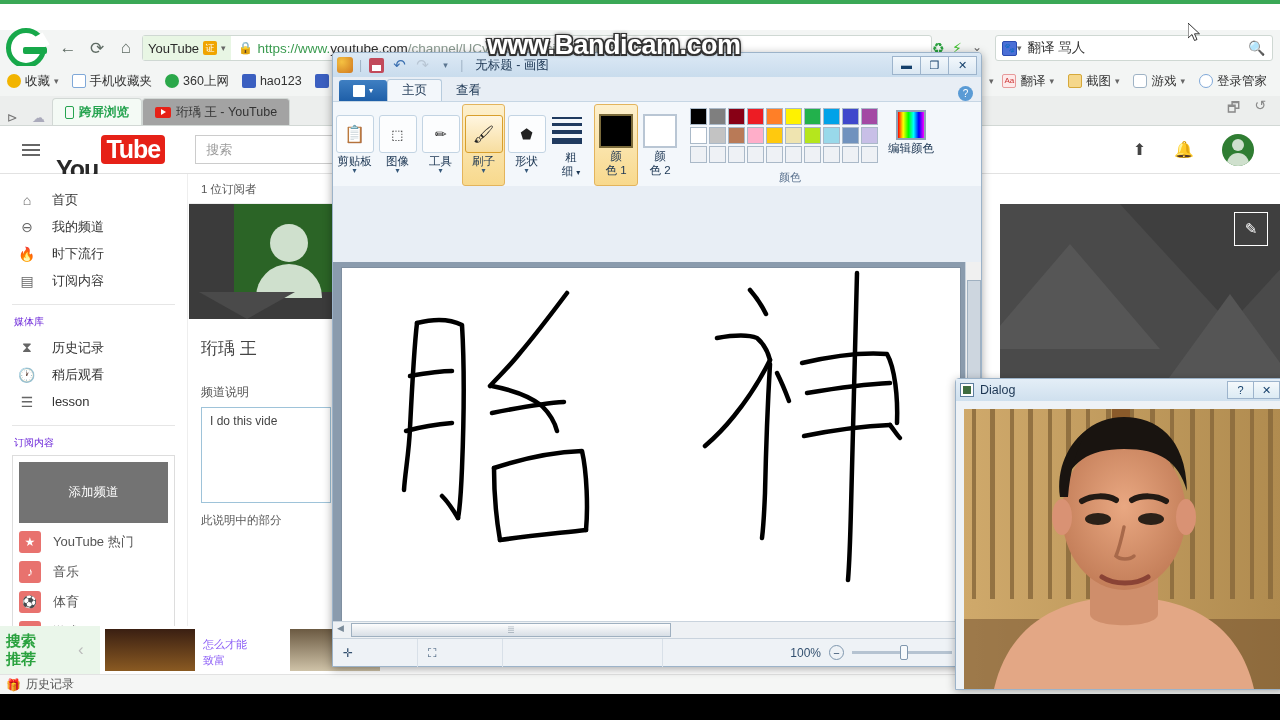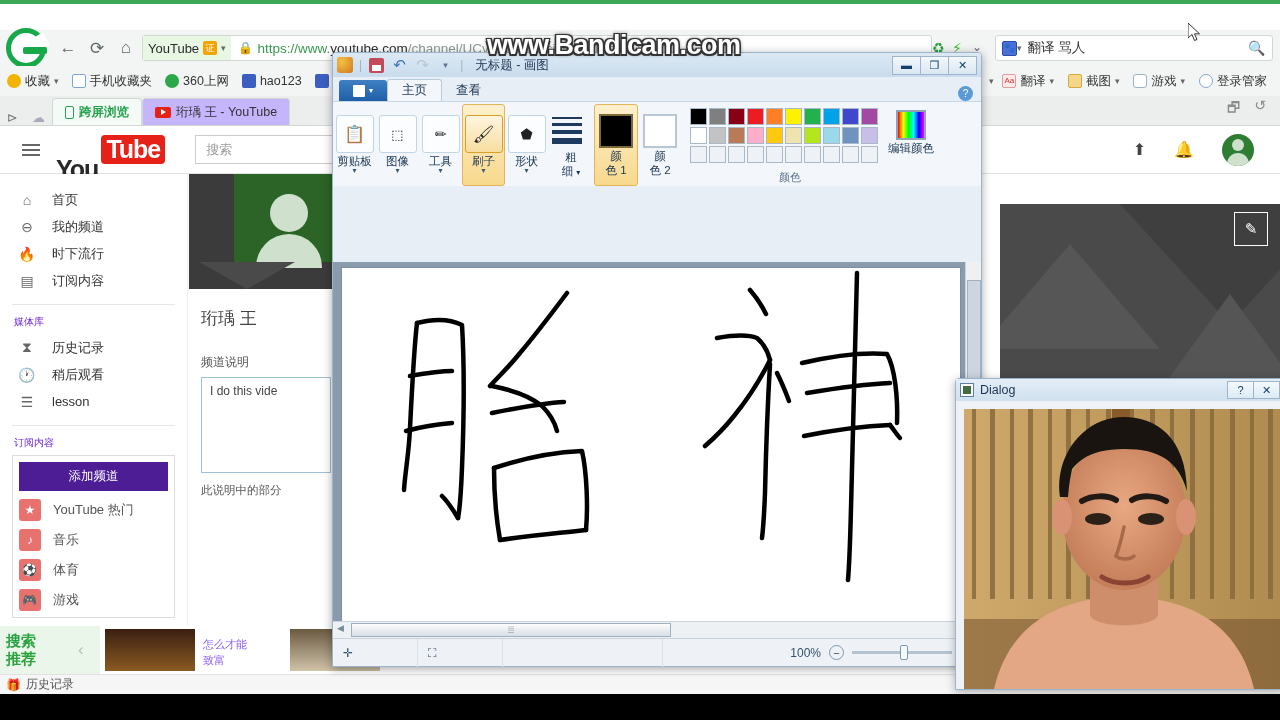--- a/index.html
+++ b/index.html
@@ -43,21 +43,21 @@
            display:flex; align-items:center; gap:3px; padding-left:2px; }
   .bm { display:flex; align-items:center; gap:4px; padding:2px 5px; font-size:12.5px; color:#333; white-space:nowrap;}
   .bmi { width:14px;height:14px; display:inline-block; border-radius:2px;}
   .caretd { font-size:9px; color:#666; }
 
   
   .tabbar { position:absolute; left:0; top:92px; width:1280px; height:30px; background:#eceeed;
             border-bottom:1px solid #d2d8d5; display:flex; align-items:flex-end; }
   .tab { height:27px; display:flex; align-items:center; gap:5px; padding:0 12px; font-size:12.5px;
          border:1px solid #d2d8d5; border-bottom:none; border-radius:4px 4px 0 0; background:#e2e6e4; color:#333;}
-  .tab.active { background:#c4b5fd; }
+  .tab.active { background:#a3a3a3; }
   .tab.green { background:#f4faf5; color:#25a34f; font-weight:bold;}
   .ytico { width:16px;height:11px;background:#e62117;border-radius:2px; position:relative;}
   .ytico:after{content:"";position:absolute;left:6px;top:2.5px;border-left:5px solid #fff;border-top:3px solid transparent;border-bottom:3px solid transparent;}
 
   
   #ytpage { position:absolute; left:0; top:122px; width:1280px; height:500px; background:#fff; overflow:hidden;}
   .ythead { position:absolute; left:0; top:0; width:1280px; height:48px; background:#fff;
             border-bottom:1px solid #e2e2e2; display:flex; align-items:center; }
   .hamb { margin-left:22px; width:18px; }
   .hamb span{ display:block; height:2px; background:#666; margin:3px 0;}
@@ -74,21 +74,21 @@
   .avatarc:after{content:"";position:absolute;left:5px;top:19px;width:22px;height:16px;border-radius:11px 11px 0 0;background:#cfe0cd;}
 
   
   .ytnav { position:absolute; left:0; top:48px; width:188px; height:452px; background:#fff;
            border-right:1px solid #eee; padding-top:12px;}
   .navitem { display:flex; align-items:center; height:27px; padding-left:18px; gap:16px; font-size:13px; color:#333;}
   .navicon { width:18px; text-align:center; font-size:14px; color:#666;}
   .navsep { height:1px; background:#e6e6e6; margin:10px 12px;}
   .navhdr { font-size:10px; color:#6d28d9; padding-left:14px; margin-bottom:5px;}
   .subbox { margin:4px 12px 0 12px; border:1px solid #ddd; padding:6px;}
-  .addch { background:#4c1d95; color:#fff; text-align:center; font-size:12.5px; padding:6px 0; }
+  .addch { background:#737373; color:#fff; text-align:center; font-size:12.5px; padding:22px 0; }
   .subrow { display:flex; align-items:center; gap:12px; margin-top:8px; font-size:13px; color:#555;}
   .subico { width:22px;height:22px;background:#e8726e;border-radius:3px;color:#fff;
             display:flex;align-items:center;justify-content:center;font-size:12px;}
 
   
   .chcol { position:absolute; left:189px; top:48px; width:150px; height:452px; background:#fff;}
   .chsub { font-size:11.5px; color:#555; padding:8px 0 6px 12px; border-bottom:1px solid #eee;}
   .chbanner { height:115px; background:#3b3b3b; position:relative; overflow:hidden;}
   .chbanner .gr { position:absolute; left:45px; top:0; width:105px; height:88px; background:#2b6426;}
   .chbanner .ph { position:absolute; left:65px; top:20px; width:70px; height:68px;}
@@ -381,20 +381,21 @@
           </div>
           <div class="subrow">
             <span class="subico">🎮</span>
             <span>游戏</span>
           </div>
         </div>
 
       </div>
 
       <div class="chcol">
+        <div class="chsub">1 位订阅者</div>
         <div class="chbanner">
           <div class="gr"></div>
             <div class="ph"></div>
             <div class="tri"></div>
         </div>
         <div class="chname">珩瑀 王</div>
         <div class="chdeschdr">频道说明</div>
         <div class="chdescbox">I do this vide</div>
         <div class="chnote">此说明中的部分</div>
       </div>

